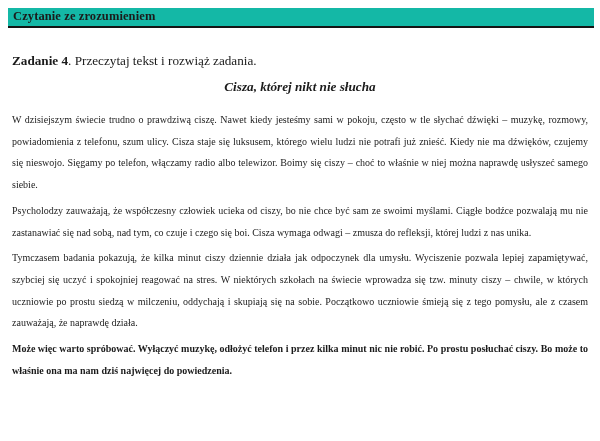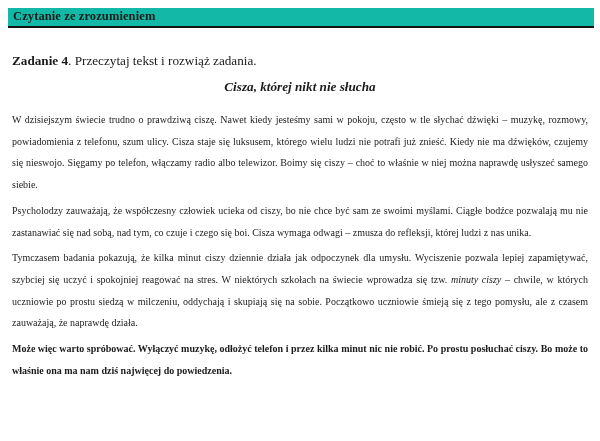--- a/index.html
+++ b/index.html
@@ -55,21 +55,20 @@
     font-size: 10px;
     line-height: 21.7px;
     text-align: justify;
     text-justify: inter-word;
   }
   .para:last-child {
     margin-bottom: 0;
     font-weight: bold;
   }
   .italic-term {
-    font-style: italic;
     margin-top: 8px;
   }
 </style>
 </head>
 <body>
 
 <div class="page">
 
   <div class="header-bar">
     <span>Czytanie ze zrozumieniem</span>

